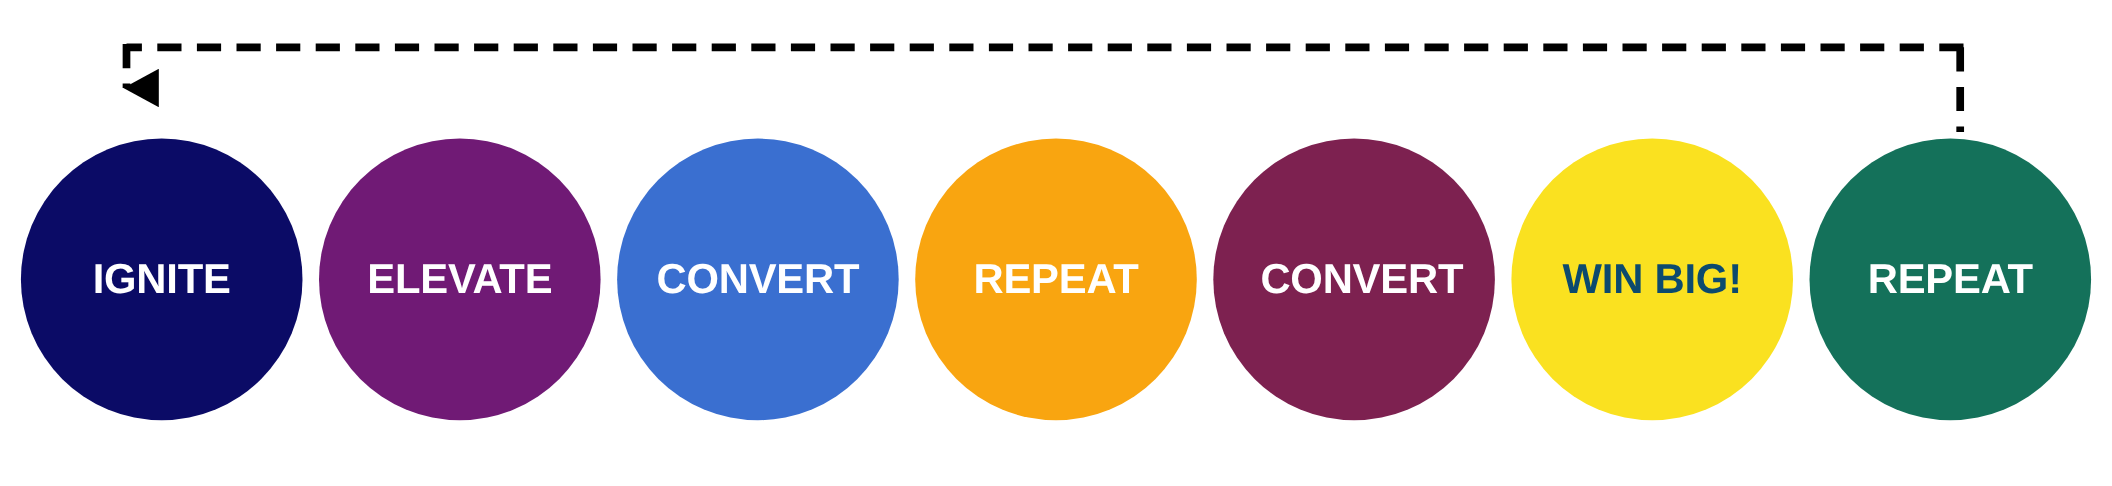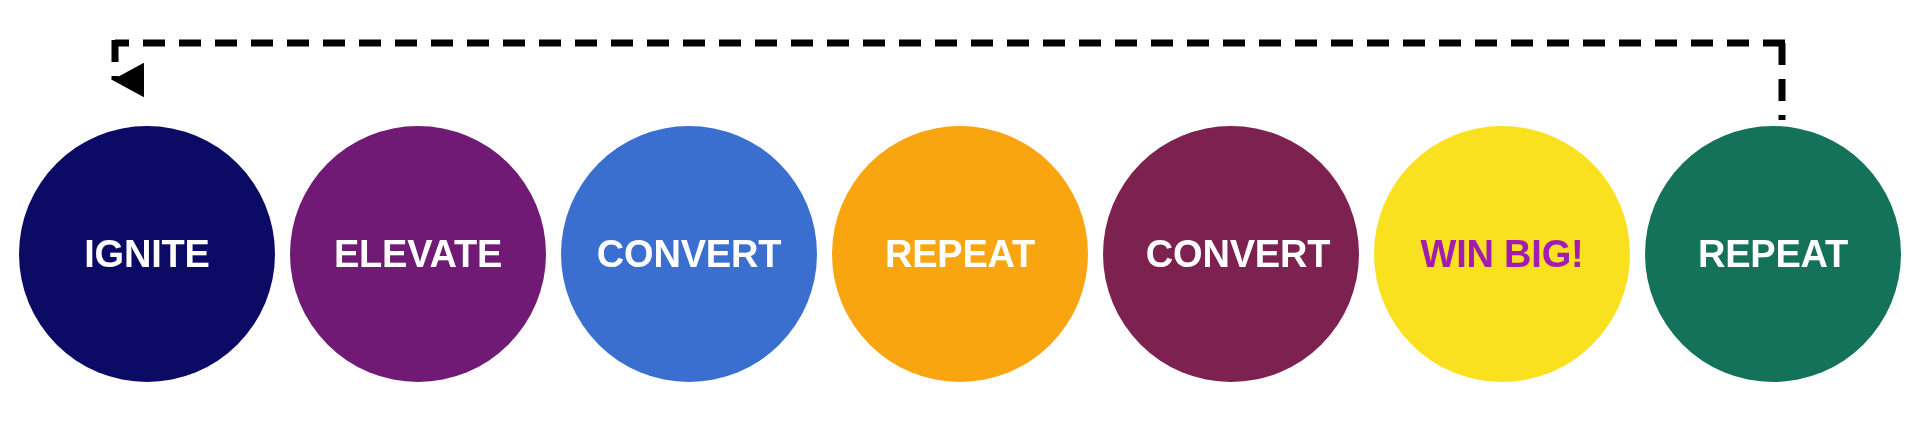--- a/index.html
+++ b/index.html
@@ -93,21 +93,21 @@
 
     <div class="stage-node" style="background-color: rgb(249, 165, 16);">
       <span class="stage-label" style="color: rgb(255, 255, 255);">REPEAT</span>
     </div>
 
     <div class="stage-node" style="background-color: rgb(125, 33, 80);">
       <span class="stage-label" style="color: rgb(255, 255, 255); margin-left: 14px;">CONVERT</span>
     </div>
 
     <div class="stage-node" style="background-color: rgb(250, 225, 32);">
-      <span class="stage-label" style="color: #a21caf;">WIN BIG!</span>
+      <span class="stage-label" style="color: #0c4a6e;">WIN BIG!</span>
     </div>
 
     <div class="stage-node" style="background-color: rgb(20, 113, 90);">
       <span class="stage-label" style="color: rgb(255, 255, 255); text-align: right;">REPEAT</span>
     </div>
 
   </div>
 </div>
 
 </body></html>

